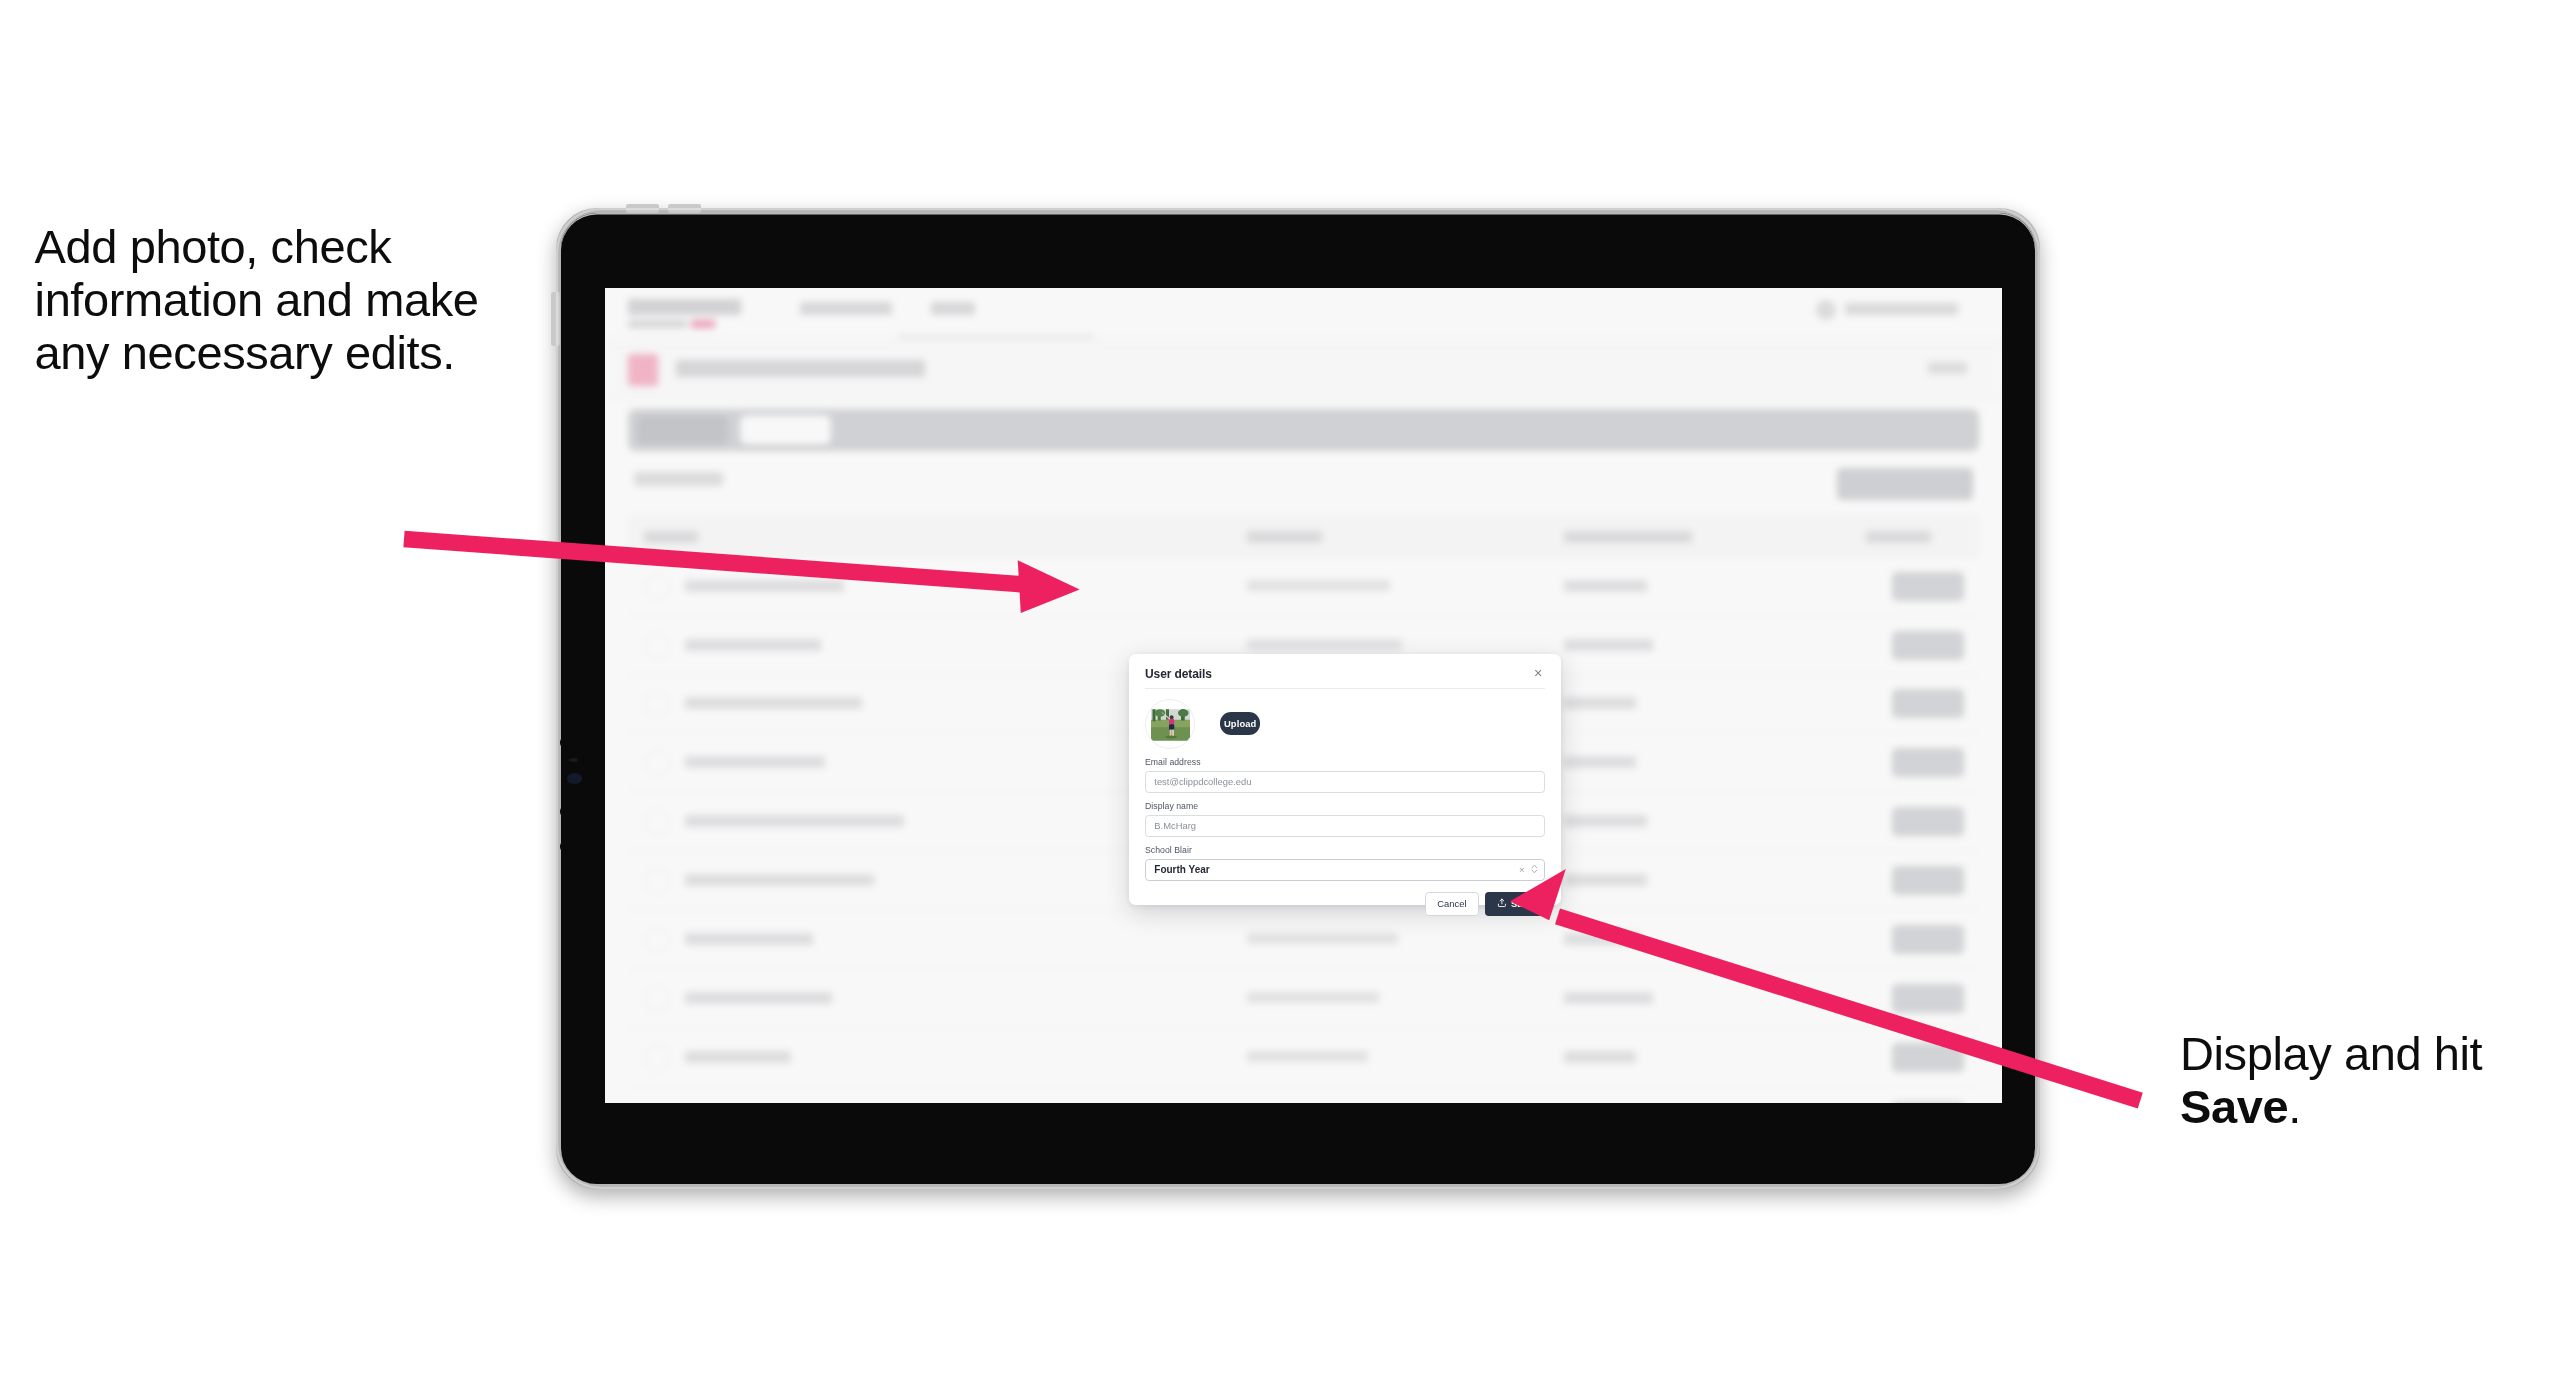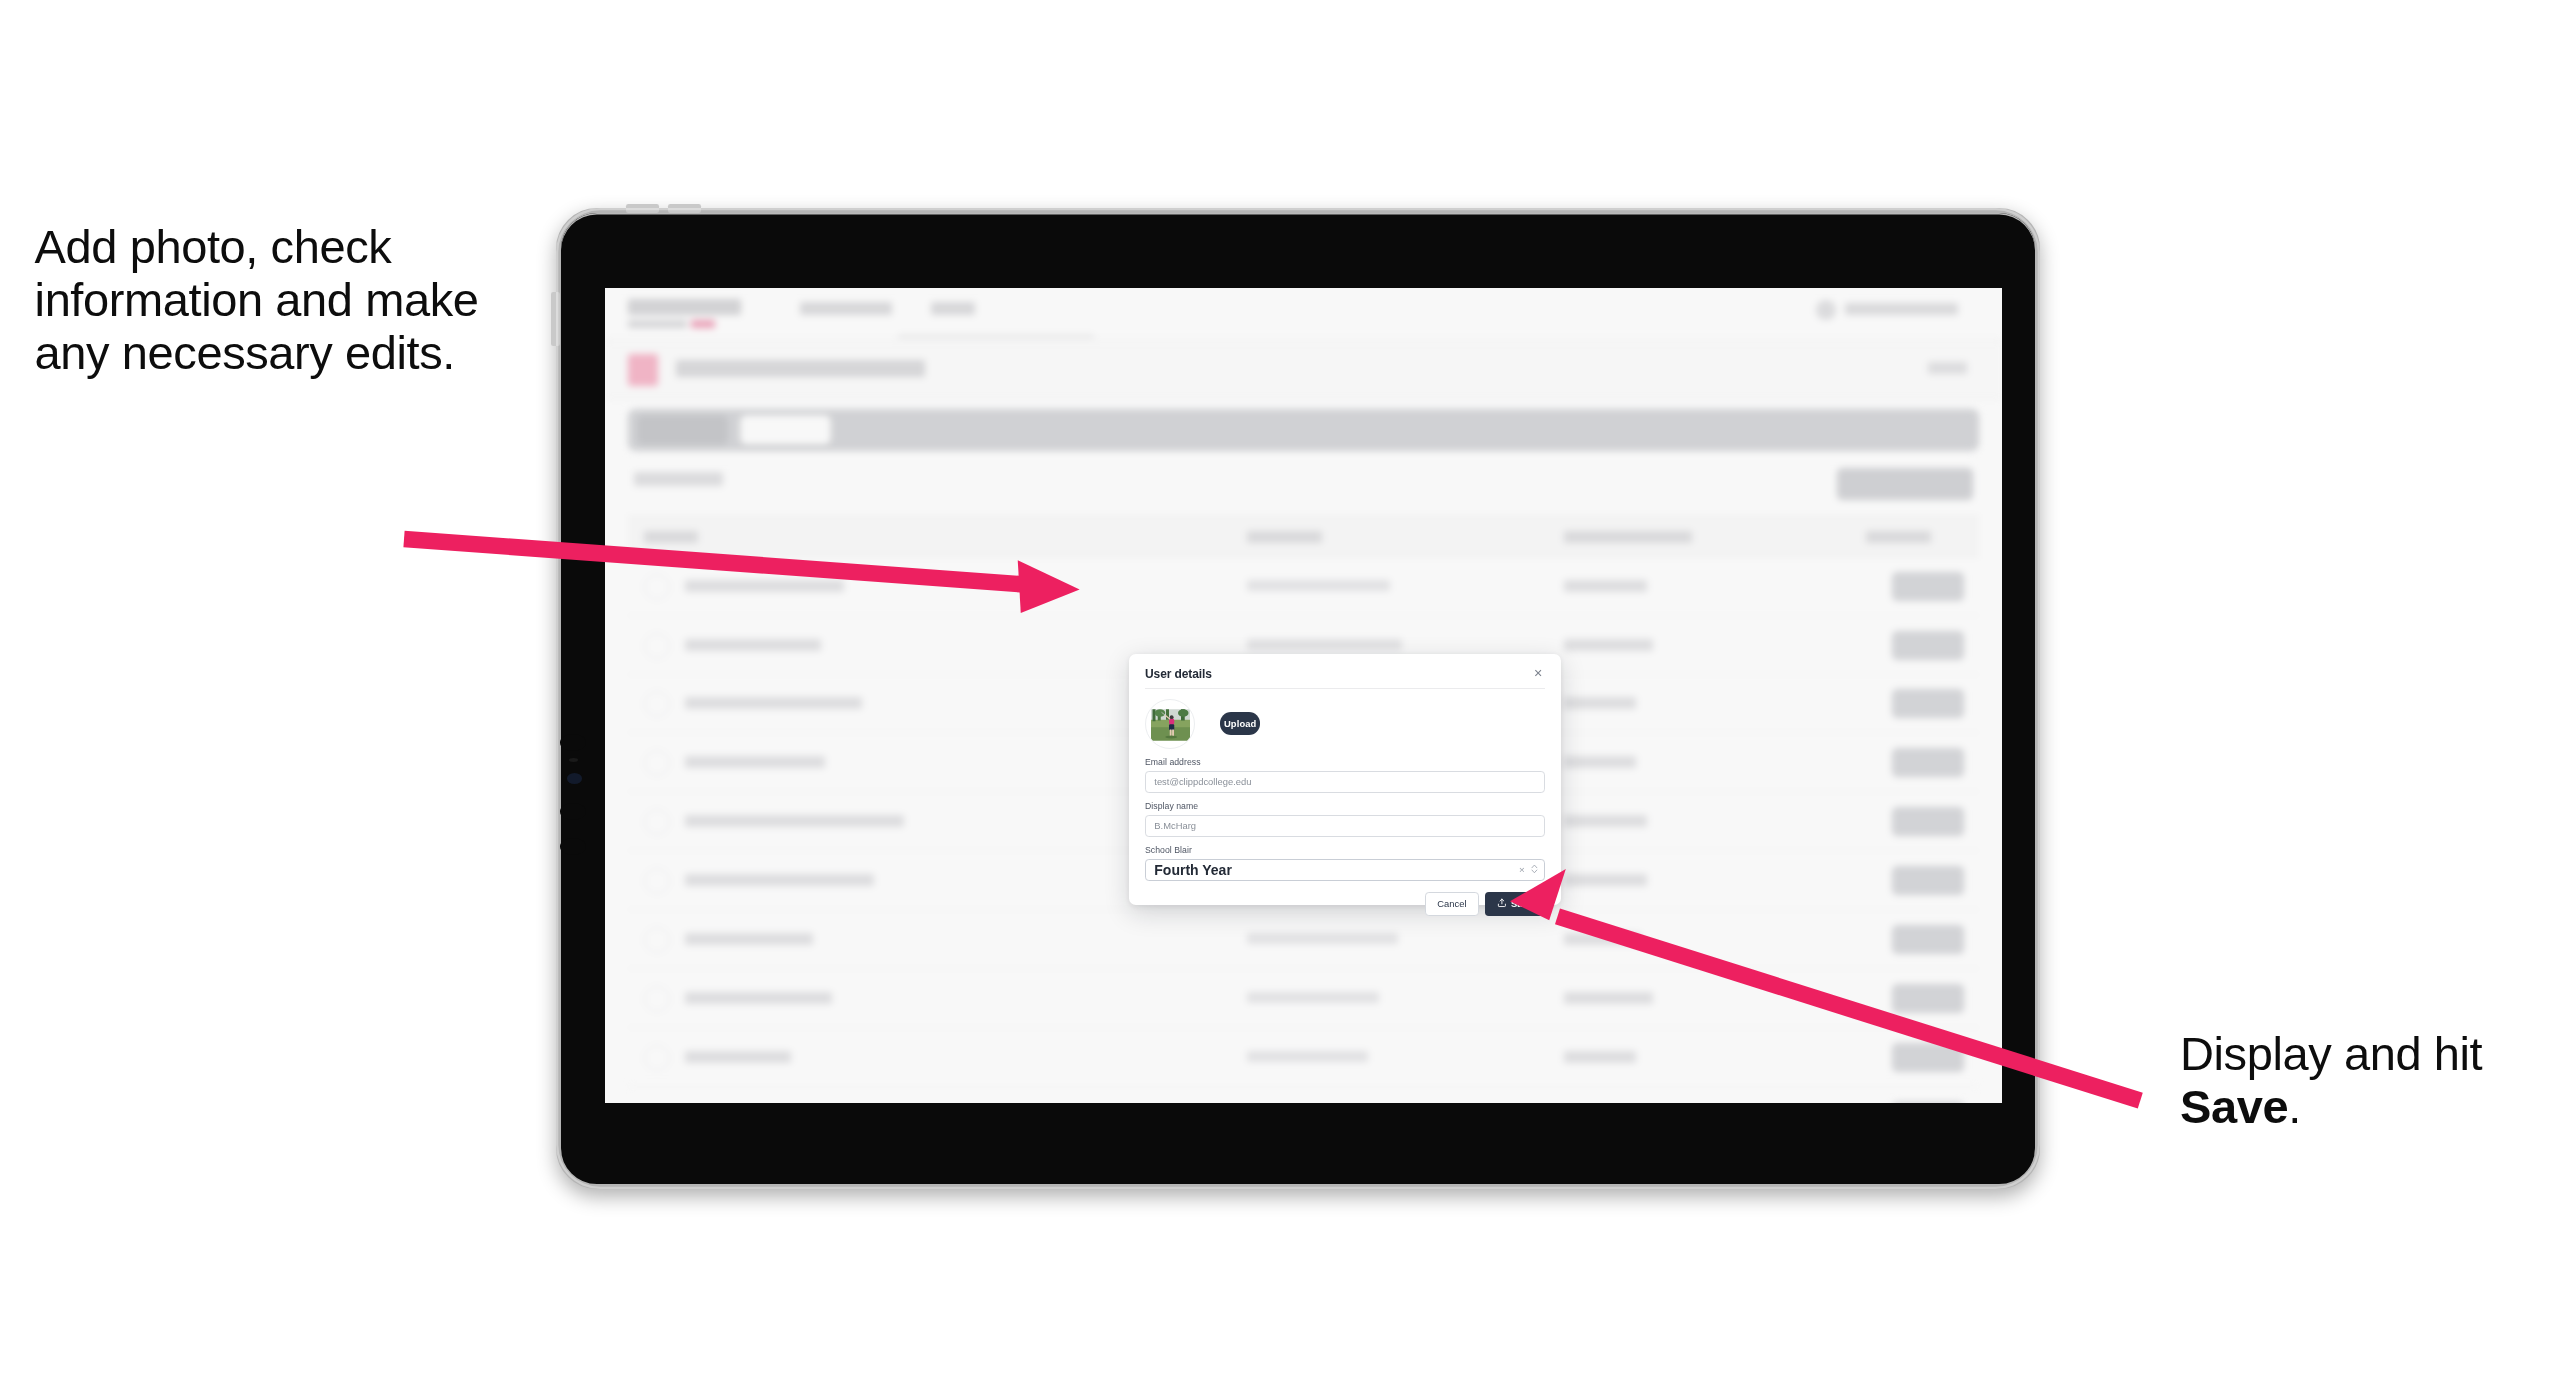--- a/index.html
+++ b/index.html
@@ -131,21 +131,21 @@
   .field { margin-top:8.3px; }
   .field-label { font-size:8.7px; color:#4e5563; margin-bottom:3.8px; letter-spacing:0.04px; }
   .field-input {
     width:100%; height:22px; border:0.8px solid #d9dce1; border-radius:3.8px;
     padding:0 8.3px; font-size:9.4px; color:#8a9099;
     font-family:"Liberation Sans", sans-serif; background:#fff; outline:none;
   }
   .select-wrap { position:relative; }
   .select-box {
     width:100%; height:22px; border:0.8px solid #c9ced6; border-radius:3.8px;
-    display:flex; align-items:center; padding:0 8.3px; font-size:14px; color:#232a36; font-weight:600;
+    display:flex; align-items:center; padding:0 8.3px; font-size:10px; color:#232a36; font-weight:600;
   }
   .select-ctrls { position:absolute; right:6.8px; top:0; height:22px; display:flex; align-items:center; gap:6.8px; color:#9aa0aa; }
   .sel-x { font-size:9.8px; line-height:1; }
   #modal-actions { display:flex; justify-content:flex-end; gap:6px; margin-top:11.3px; }
   #cancel-button {
     background:#ffffff; border:0.8px solid #d4d8de; border-radius:3.8px;
     padding:5.3px 11.3px; font-size:9.4px; color:#2b3649; cursor:pointer; font-weight:500;
     font-family:"Liberation Sans", sans-serif;
   }
   #save-button {

